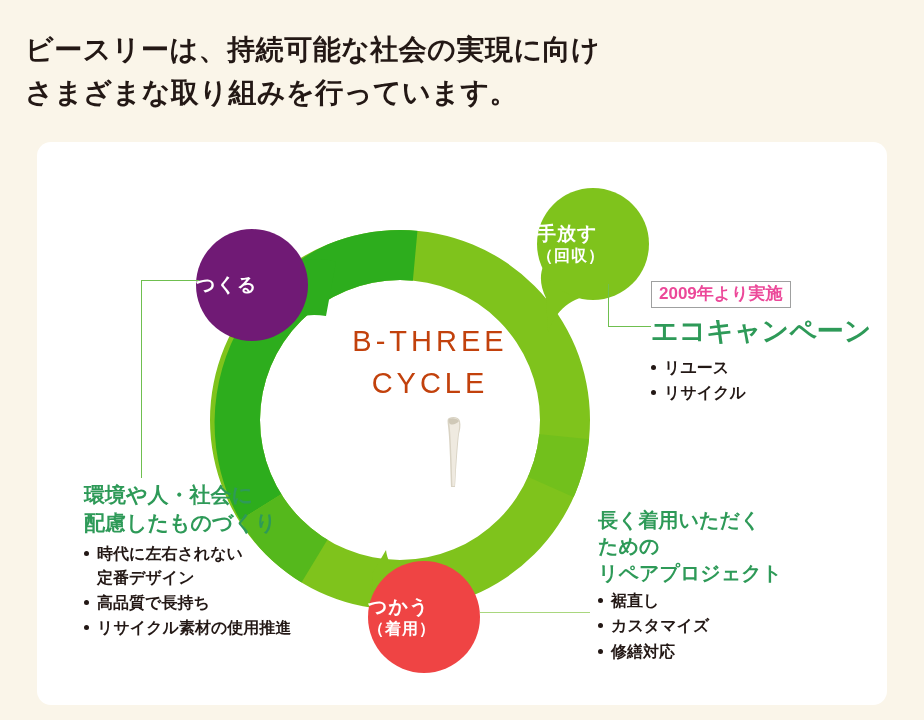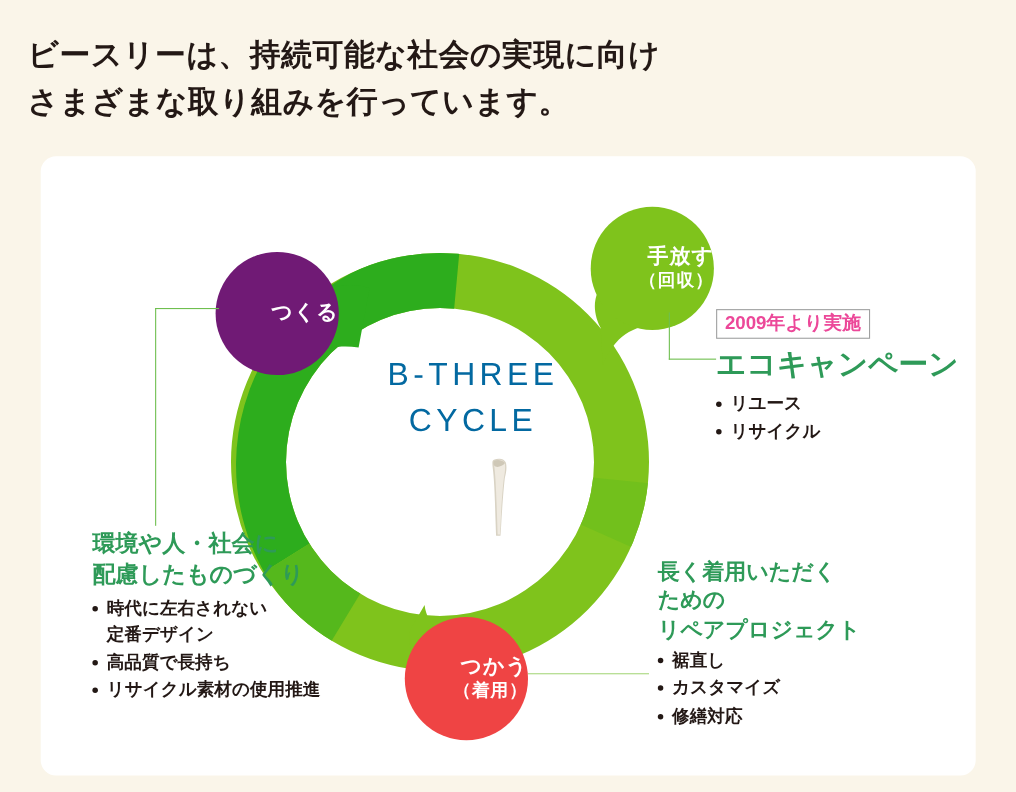--- a/index.html
+++ b/index.html
@@ -61,21 +61,21 @@
     height: 500px;
   }
 
   
   .bubble {
     position: absolute;
     border-radius: 50%;
     color: #FFFFFF;
     display: flex;
     flex-direction: column;
-    align-items: flex-end;
+    align-items: flex-start;
     justify-content: center;
     text-align: center;
     font-weight: bold;
     line-height: 1.25;
     letter-spacing: 1px;
   }
   .bubble .b-main { font-size: 19px; }
   .bubble .b-sub  { font-size: 16px; }
 
   .bubble-tsukuru {
@@ -97,21 +97,21 @@
     background: #ef4444;
   }
 
   
   .center-logo {
     position: absolute;
     left: 310px;
     top: 320px;
     width: 240px;
     text-align: center;
-    color: #0369a1;
+    color: #c2410c;
     font-size: 29px;
     font-weight: 500;
     letter-spacing: 4px;
     line-height: 1.45;
     font-family: "Liberation Sans", "DejaVu Sans", sans-serif;
   }
   .center-logo .l2 { display: block; }
 
   
   .pants {

